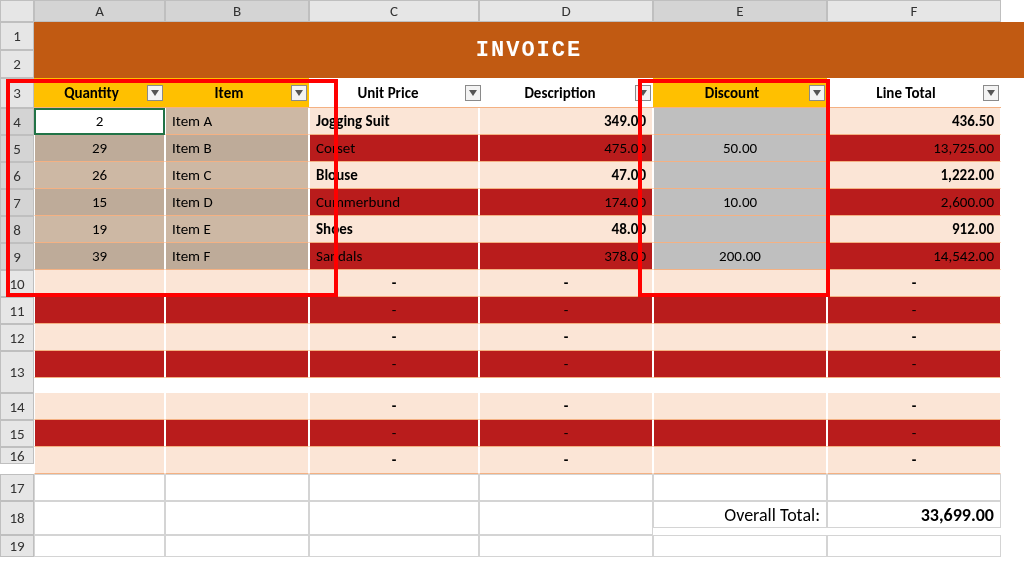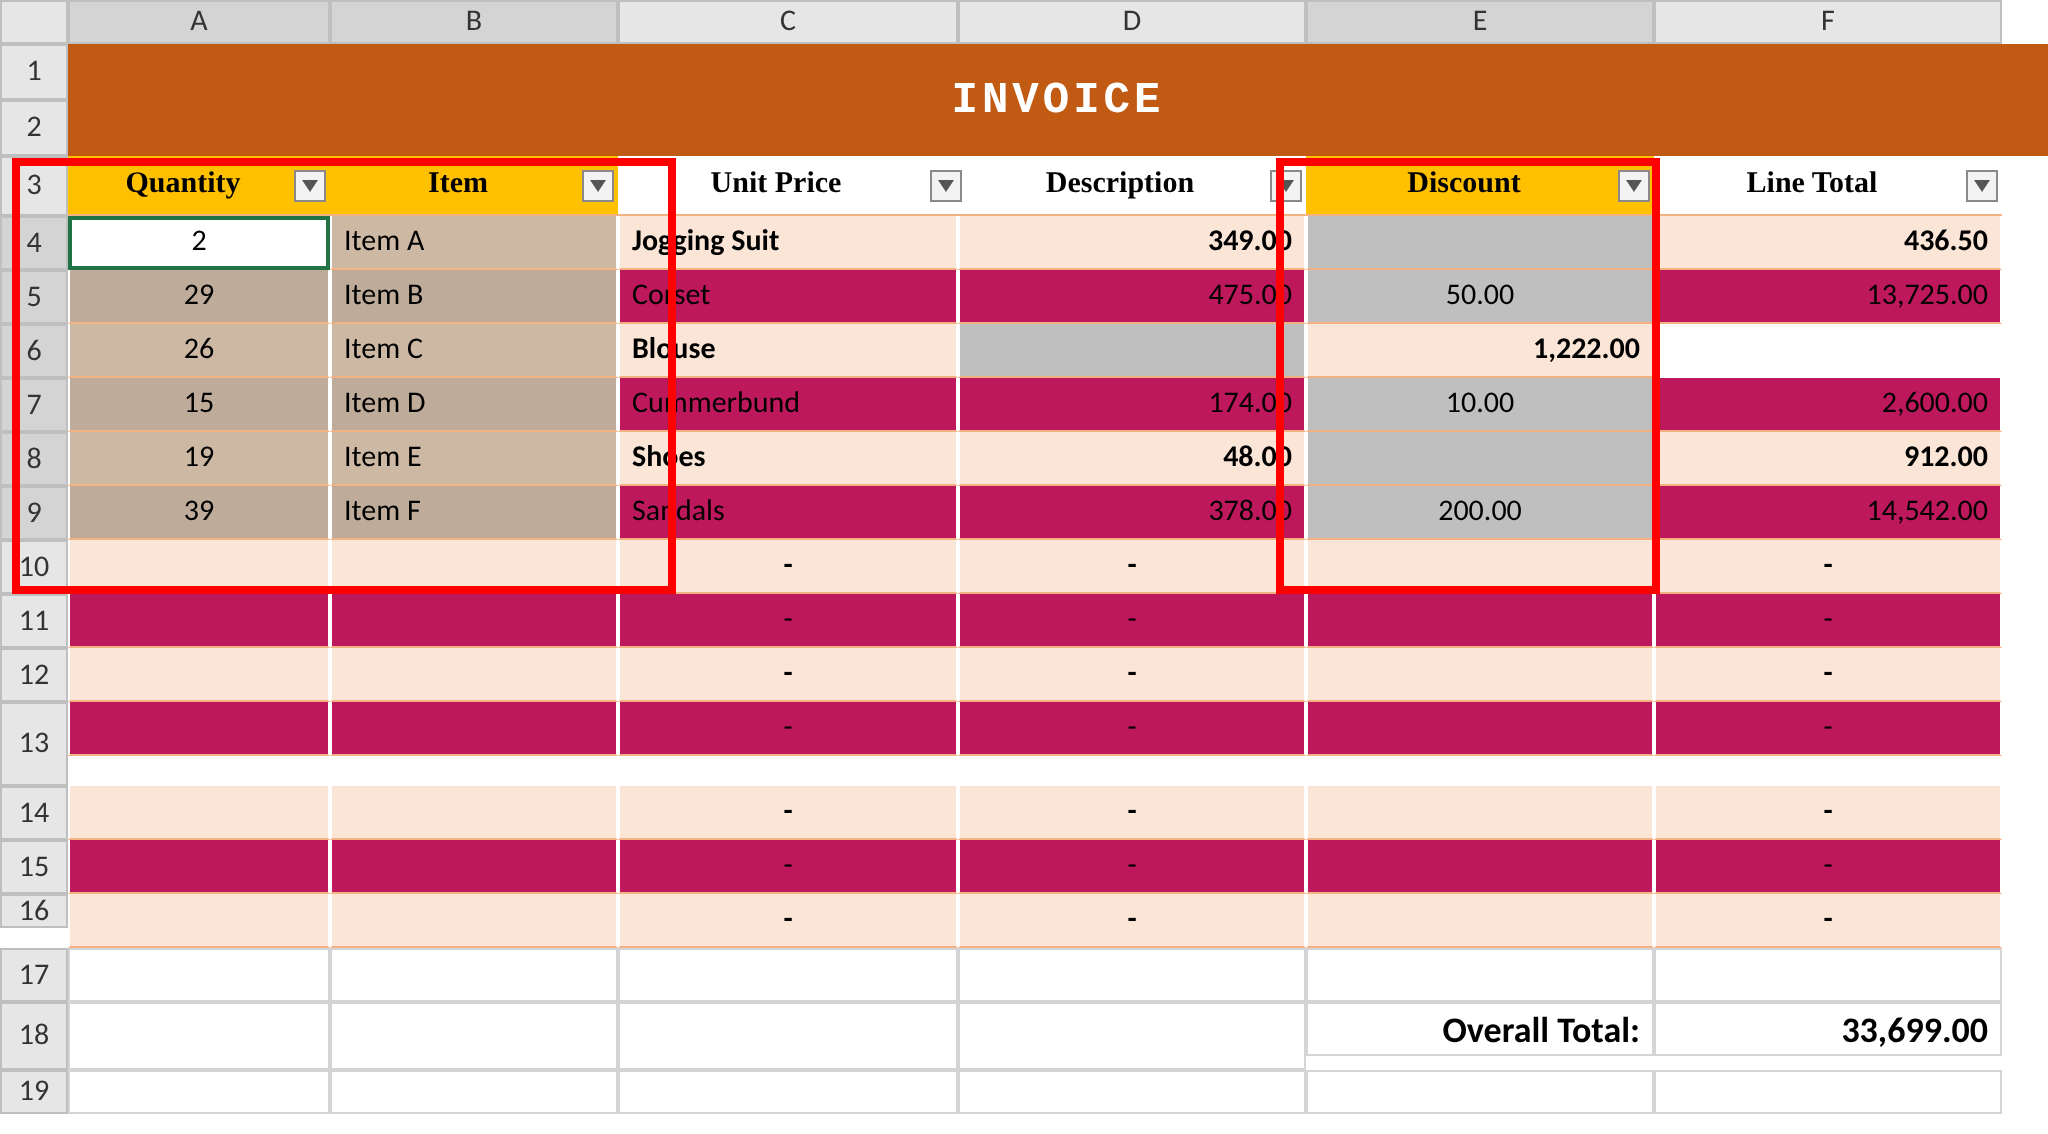--- a/index.html
+++ b/index.html
@@ -48,21 +48,20 @@
     display:flex; align-items:center; justify-content:center;
     border: 1px solid #c15a12;
   }
   .tbl-head {
     height: 30px;
     display:flex; align-items:center; justify-content:center;
     font-weight: bold;
     position: relative;
     padding: 0 22px 0 6px;
     border-bottom: 1px solid #f4b183;
-    font-family: Liberation Serif, serif;
   }
   .tbl-head.yellow { background: #ffc000; color:#000; }
   .tbl-head.white  { background: #fff; }
   .filter-btn {
     position: absolute; right: 2px; top: 50%; transform: translateY(-50%);
     width: 16px; height: 16px;
     background: #f3f3f3;
     border: 1px solid #8a8a8a;
     display:flex; align-items:center; justify-content:center;
   }
@@ -70,29 +69,29 @@
   .cell {
     height: 27px;
     border-left: 1px solid #fff;
     border-right: 1px solid #fff;
     border-bottom: 1px solid #f4b183;
     padding: 0 6px;
     display:flex; align-items:center;
     overflow: hidden;
   }
   .r-even { background: #fbe5d6; font-weight: bold; }
-  .r-odd  { background: #be185d; }
+  .r-odd  { background: #b91c1c; }
   .num { justify-content: flex-end; }
   .ctr { justify-content: center; }
   .sel-gray { background: #bfbfbf !important; }
   .sel-brown-light { background: #cdb8a4 !important; }
   .sel-brown-dark  { background: #beab99 !important; }
   .active-cell { outline: 2px solid #217346; outline-offset: -2px; background:#fff; }
   .total-row { height: 34px; }
-  .total-label { font-size: 18px; font-weight: bold; justify-content:flex-end; }
+  .total-label { font-size: 18px; font-weight: normal; justify-content:flex-end; }
   .total-val   { font-size: 18px; font-weight: bold; justify-content:flex-end; }
   .redbox {
     position: absolute;
     border: 4px solid #ff0000;
     pointer-events: none;
     z-index: 10;
   }
   .sheet-wrap { position: relative; }
   .plain { border:1px solid #d4d4d4; }
   .wA{width:131px}.wB{width:144px}.wC{width:170px}.wD{width:174px}.wE{width:174px}.wF{width:174px}
@@ -189,20 +188,21 @@
         <div class="cell r-odd wC">Corset</div>
         <div class="cell num r-odd wD">475.00</div>
         <div class="cell ctr sel-gray wE">50.00</div>
         <div class="cell num r-odd wF">13,725.00</div>
       </div>
       <div class="row">
         <div class="rowhdr" style="height:27px;background:#d4d4d4">6</div>
         <div class="cell ctr sel-brown-light wA">26</div>
         <div class="cell sel-brown-light wB">Item C</div>
         <div class="cell r-even wC">Blouse</div>
+        <div class="cell num r-even wD">47.00</div>
         <div class="cell ctr sel-gray wE"></div>
         <div class="cell num r-even wF">1,222.00</div>
       </div>
       <div class="row">
         <div class="rowhdr" style="height:27px;background:#d4d4d4">7</div>
         <div class="cell ctr sel-brown-dark wA">15</div>
         <div class="cell sel-brown-dark wB">Item D</div>
         <div class="cell r-odd wC">Cummerbund</div>
         <div class="cell num r-odd wD">174.00</div>
         <div class="cell ctr sel-gray wE">10.00</div>

